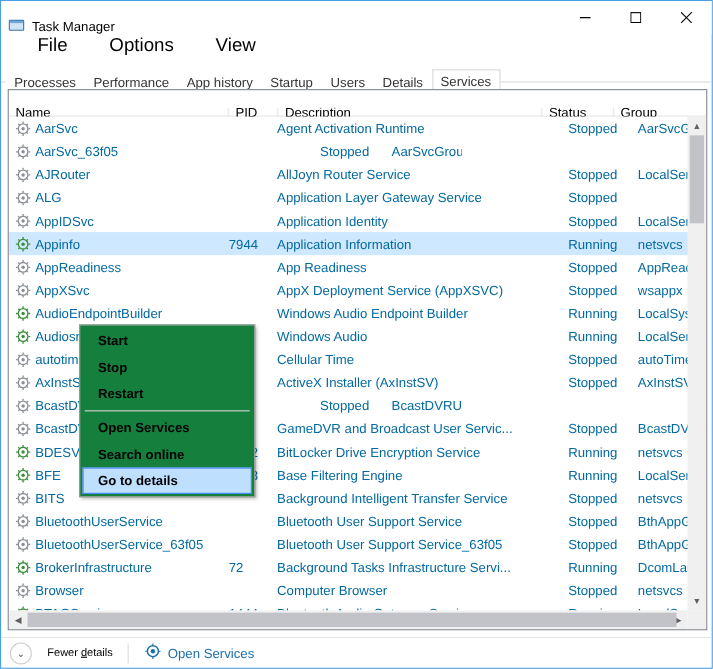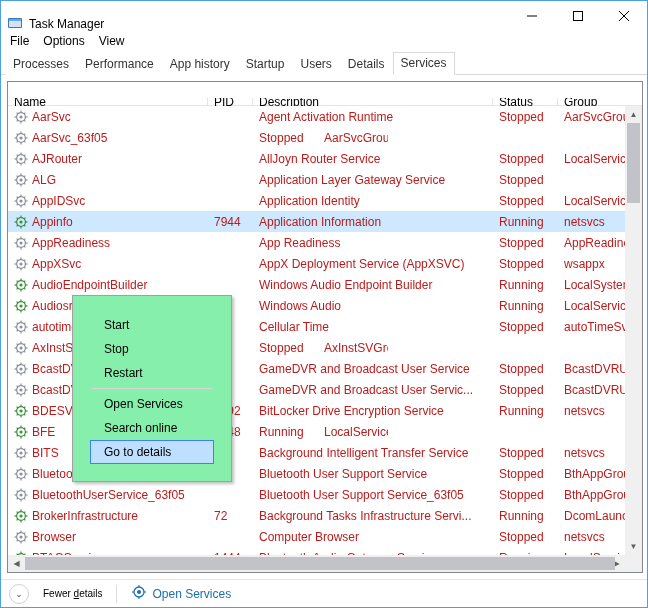--- a/index.html
+++ b/index.html
@@ -18,67 +18,68 @@
     display: flex;
     align-items: flex-end;
     padding-left: 6px;
   }
   .titlebar .app-icon { width: 16px; height: 16px; margin-right: 6px; display:flex; align-items:center; justify-content:center;}
   .titlebar .title { font-size: 12px; color:#000; }
   .titlebar .win-buttons { margin-left: auto; display: flex; }
   .titlebar .win-btn { width: 46px; height: 30px; display:flex; align-items:center; justify-content:center; color:#000; }
   
   .menubar { height: 20px; display:flex; align-items:center; padding: 0 2px; }
-  .menubar .menu-item { padding: 2px 7px; font-size:12px; }
+  .menubar .menu-item { padding: 2px 7px; font-size:17px;margin-left:24px; }
   
   .tabs { display:flex; padding: 0 4px; border-bottom:1px solid #d9d9d9; height: 24px; align-items:flex-end;}
-  .tab { padding: 3px 7px 4px; font-size:12px; border:1px solid transparent; border-bottom:none; position:relative; top:1px; background:#fff; color:#333;}
+  .tab { padding: 3px 7px 4px; font-size:12px; border:1px solid transparent; border-bottom:none; position:relative; top:12px; background:#fff; color:#333;}
   .tab.active { border-color:#d9d9d9; border-bottom:1px solid #fff; background:#fff; }
   
   .table-wrap { position:relative; height: 504px; }
   .grid {
     position:absolute; left:6px; right:4px; top:6px; bottom:6px;
     border:1px solid #828790; overflow:hidden; background:#fff;
   }
   .grid-header { display:flex; height:24px; border-bottom:1px solid #e5e5e5; }
   .col { padding:4px 6px 4px 6px; font-size:12px; color:#000; display:flex; align-items:center; border-right:1px solid #e5e5e5; overflow:hidden; white-space:nowrap; text-overflow:ellipsis;margin-top:16px;}
   .col-name { width:200px; }
   .col-pid { width:45px; }
   .col-desc { width:240px; }
   .col-status { width:65px; }
   .col-group { width:70px; border-right:none;}
   .sort-arrow { position:absolute; left:106px; top:8px; font-size:8px; color:#555;}
   .grid-body { height: calc(100% - 24px - 17px); overflow:hidden; position:relative; }
-  .row { display:flex; height:21px; align-items:center; font-size:12px; color:#b91c1c;}
+  .row { display:flex; height:21px; align-items:center; font-size:12px; color:#0369a1;}
   .row:nth-child(even){ }
   .row.sel { background:#cde8ff; }
   .cell { padding:0 6px; overflow:hidden; white-space:nowrap; text-overflow:ellipsis; display:flex; align-items:center; gap:4px;}
   .cell.name { width:200px; }
   .cell.pid { width:45px; }
   .cell.desc { width:240px; }
-  .cell.status { width:65px; }
+  .cell.status { width:65px;margin-left:32px; }
   .cell.group { width:70px; }
   .svc-icon { width:14px; height:14px; flex:0 0 14px; }
   
   .vscroll { position:absolute; right:0; top:24px; bottom:17px; width:17px; background:#f0f0f0; display:flex; flex-direction:column; }
   .vscroll .arrow { height:17px; display:flex; align-items:center; justify-content:center; color:#606060; font-size:8px;}
   .vscroll .track { flex:1; position:relative; }
   .vscroll .thumb { position:absolute; left:2px; right:2px; top:0; height:80px; background:#c2c3c9; }
   
   .hscroll { position:absolute; left:0; right:17px; bottom:0; height:17px; background:#f0f0f0; display:flex;}
   .hscroll .arrow { width:17px; display:flex; align-items:center; justify-content:center; color:#606060; font-size:8px;}
   .hscroll .track { flex:1; position:relative; }
   .hscroll .thumb { position:absolute; top:2px; bottom:2px; left:0; width:590px; background:#c2c3c9; }
   .scroll-corner { position:absolute; right:0; bottom:0; width:17px; height:17px; background:#f0f0f0;}
   
   .context-menu {
     position:absolute; left:71px; top:220px; width:160px;
-    background:#86efac; border:1px solid #a0a0a0; box-shadow:2px 2px 3px rgba(0,0,0,.25);
-    padding:17px;
+    background:#15803d; border:1px solid #a0a0a0; box-shadow:2px 2px 3px rgba(0,0,0,.25);
+    padding:2px;
     z-index:10;
+    font-weight:bold;
   }
   .context-menu .cm-item { padding:5px 14px; font-size:12px; }
   .context-menu .cm-item.hover { background:#bfdfff; border:1px solid #3b82f6; padding:4px 13px;}
   .context-menu .cm-sep { height:1px; background:#d7d7d7; margin:3px 2px; }
   
   .footer { height:28px; border-top:1px solid #e5e5e5; display:flex; align-items:center; padding:0 8px; gap:14px; }
   .footer .chevron { width:20px; height:20px; border:1px solid #d0d0d0; border-radius:50%; display:flex; align-items:center; justify-content:center; font-size:9px; color:#555;}
   .footer .fewer { font-size:10px; }
   .footer .fewer u { text-decoration:underline; }
   .footer .divider { width:1px; height:18px; background:#ddd; }
@@ -409,20 +410,21 @@
                 <line x1="13.5" y1="8" x2="15.5" y2="8"></line>
                 <line x1="3" y1="3" x2="4.4" y2="4.4"></line>
                 <line x1="11.6" y1="11.6" x2="13" y2="13"></line>
                 <line x1="3" y1="13" x2="4.4" y2="11.6"></line>
                 <line x1="11.6" y1="4.4" x2="13" y2="3"></line>
               </g>
             </svg>
             <span>AxInstSV</span>
           </div>
           <div class="cell pid"></div>
+          <div class="cell desc">ActiveX Installer (AxInstSV)</div>
           <div class="cell status">Stopped</div>
           <div class="cell group">AxInstSVGroup</div>
         </div>
         <div class="row">
           <div class="cell name">
             <svg class="svc-icon" viewBox="0 0 16 16">
               <circle cx="8" cy="8" r="5" fill="none" stroke="#8a8f98" stroke-width="1.4"></circle>
               <circle cx="8" cy="8" r="1.8" fill="#8a8f98"></circle>
               <g stroke="#8a8f98" stroke-width="1.4">
                 <line x1="8" y1="0.5" x2="8" y2="2.5"></line>
@@ -431,21 +433,20 @@
                 <line x1="13.5" y1="8" x2="15.5" y2="8"></line>
                 <line x1="3" y1="3" x2="4.4" y2="4.4"></line>
                 <line x1="11.6" y1="11.6" x2="13" y2="13"></line>
                 <line x1="3" y1="13" x2="4.4" y2="11.6"></line>
                 <line x1="11.6" y1="4.4" x2="13" y2="3"></line>
               </g>
             </svg>
             <span>BcastDVRUserService</span>
           </div>
           <div class="cell pid"></div>
-          <div class="cell desc">GameDVR and Broadcast User Service</div>
           <div class="cell status">Stopped</div>
           <div class="cell group">BcastDVRUserService</div>
         </div>
         <div class="row">
           <div class="cell name">
             <svg class="svc-icon" viewBox="0 0 16 16">
               <circle cx="8" cy="8" r="5" fill="none" stroke="#8a8f98" stroke-width="1.4"></circle>
               <circle cx="8" cy="8" r="1.8" fill="#8a8f98"></circle>
               <g stroke="#8a8f98" stroke-width="1.4">
                 <line x1="8" y1="0.5" x2="8" y2="2.5"></line>
@@ -500,20 +501,21 @@
                 <line x1="13.5" y1="8" x2="15.5" y2="8"></line>
                 <line x1="3" y1="3" x2="4.4" y2="4.4"></line>
                 <line x1="11.6" y1="11.6" x2="13" y2="13"></line>
                 <line x1="3" y1="13" x2="4.4" y2="11.6"></line>
                 <line x1="11.6" y1="4.4" x2="13" y2="3"></line>
               </g>
             </svg>
             <span>BFE</span>
           </div>
           <div class="cell pid">3748</div>
+          <div class="cell desc">Base Filtering Engine</div>
           <div class="cell status">Running</div>
           <div class="cell group">LocalService</div>
         </div>
         <div class="row">
           <div class="cell name">
             <svg class="svc-icon" viewBox="0 0 16 16">
               <circle cx="8" cy="8" r="5" fill="none" stroke="#8a8f98" stroke-width="1.4"></circle>
               <circle cx="8" cy="8" r="1.8" fill="#8a8f98"></circle>
               <g stroke="#8a8f98" stroke-width="1.4">
                 <line x1="8" y1="0.5" x2="8" y2="2.5"></line>

